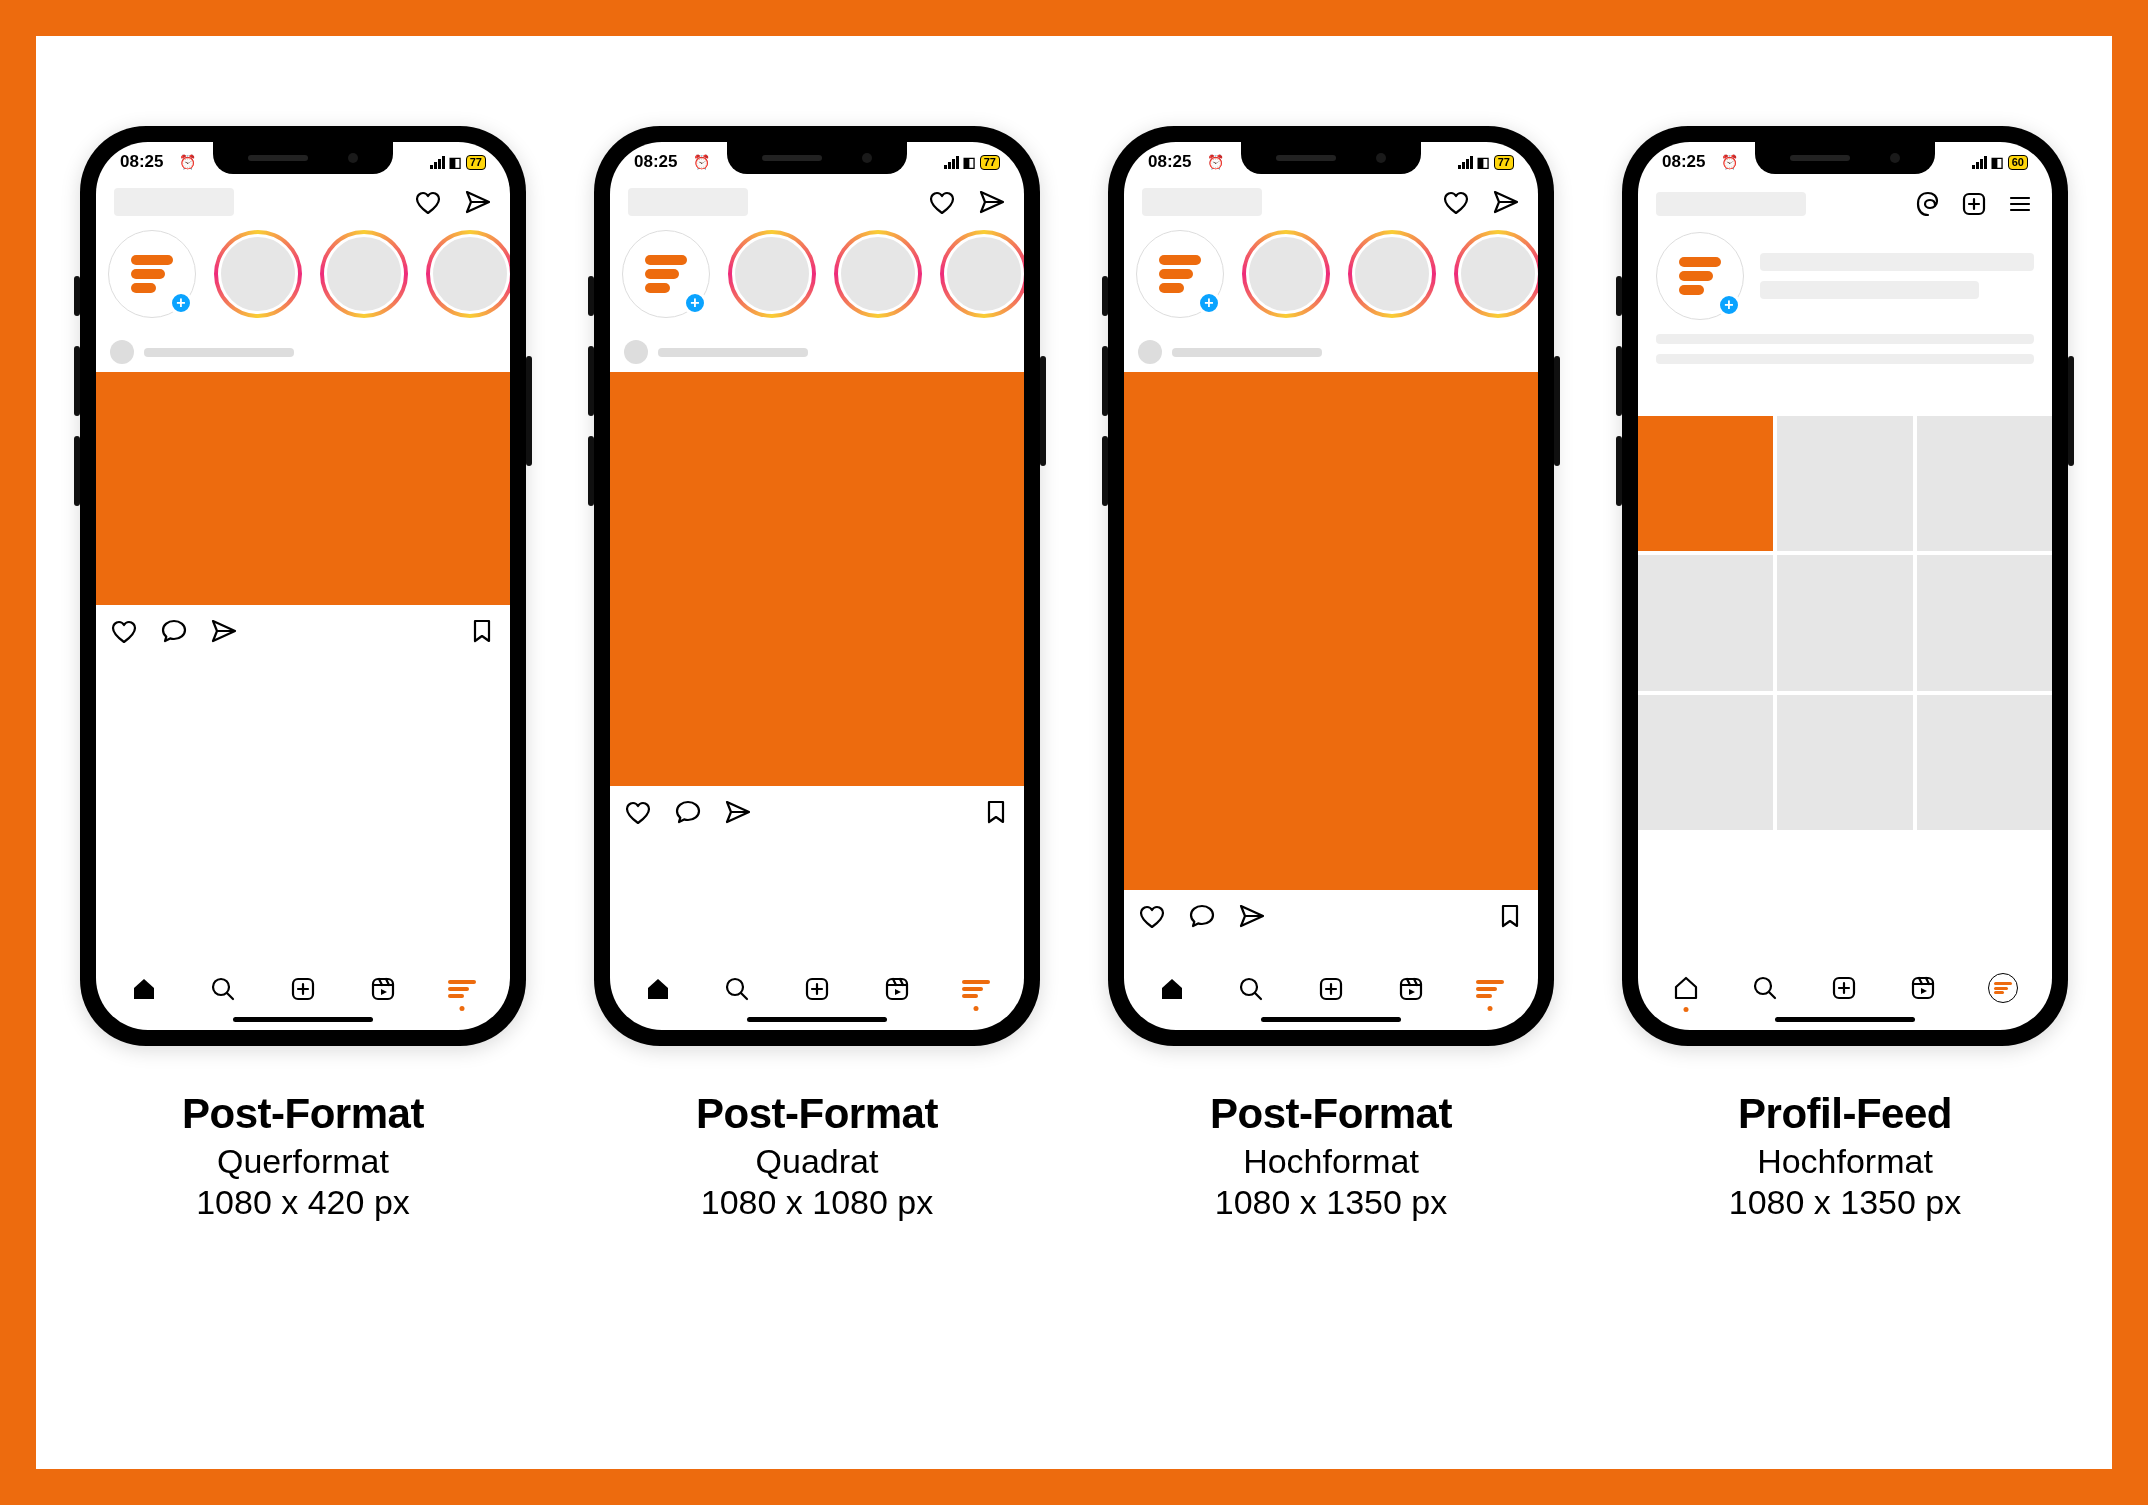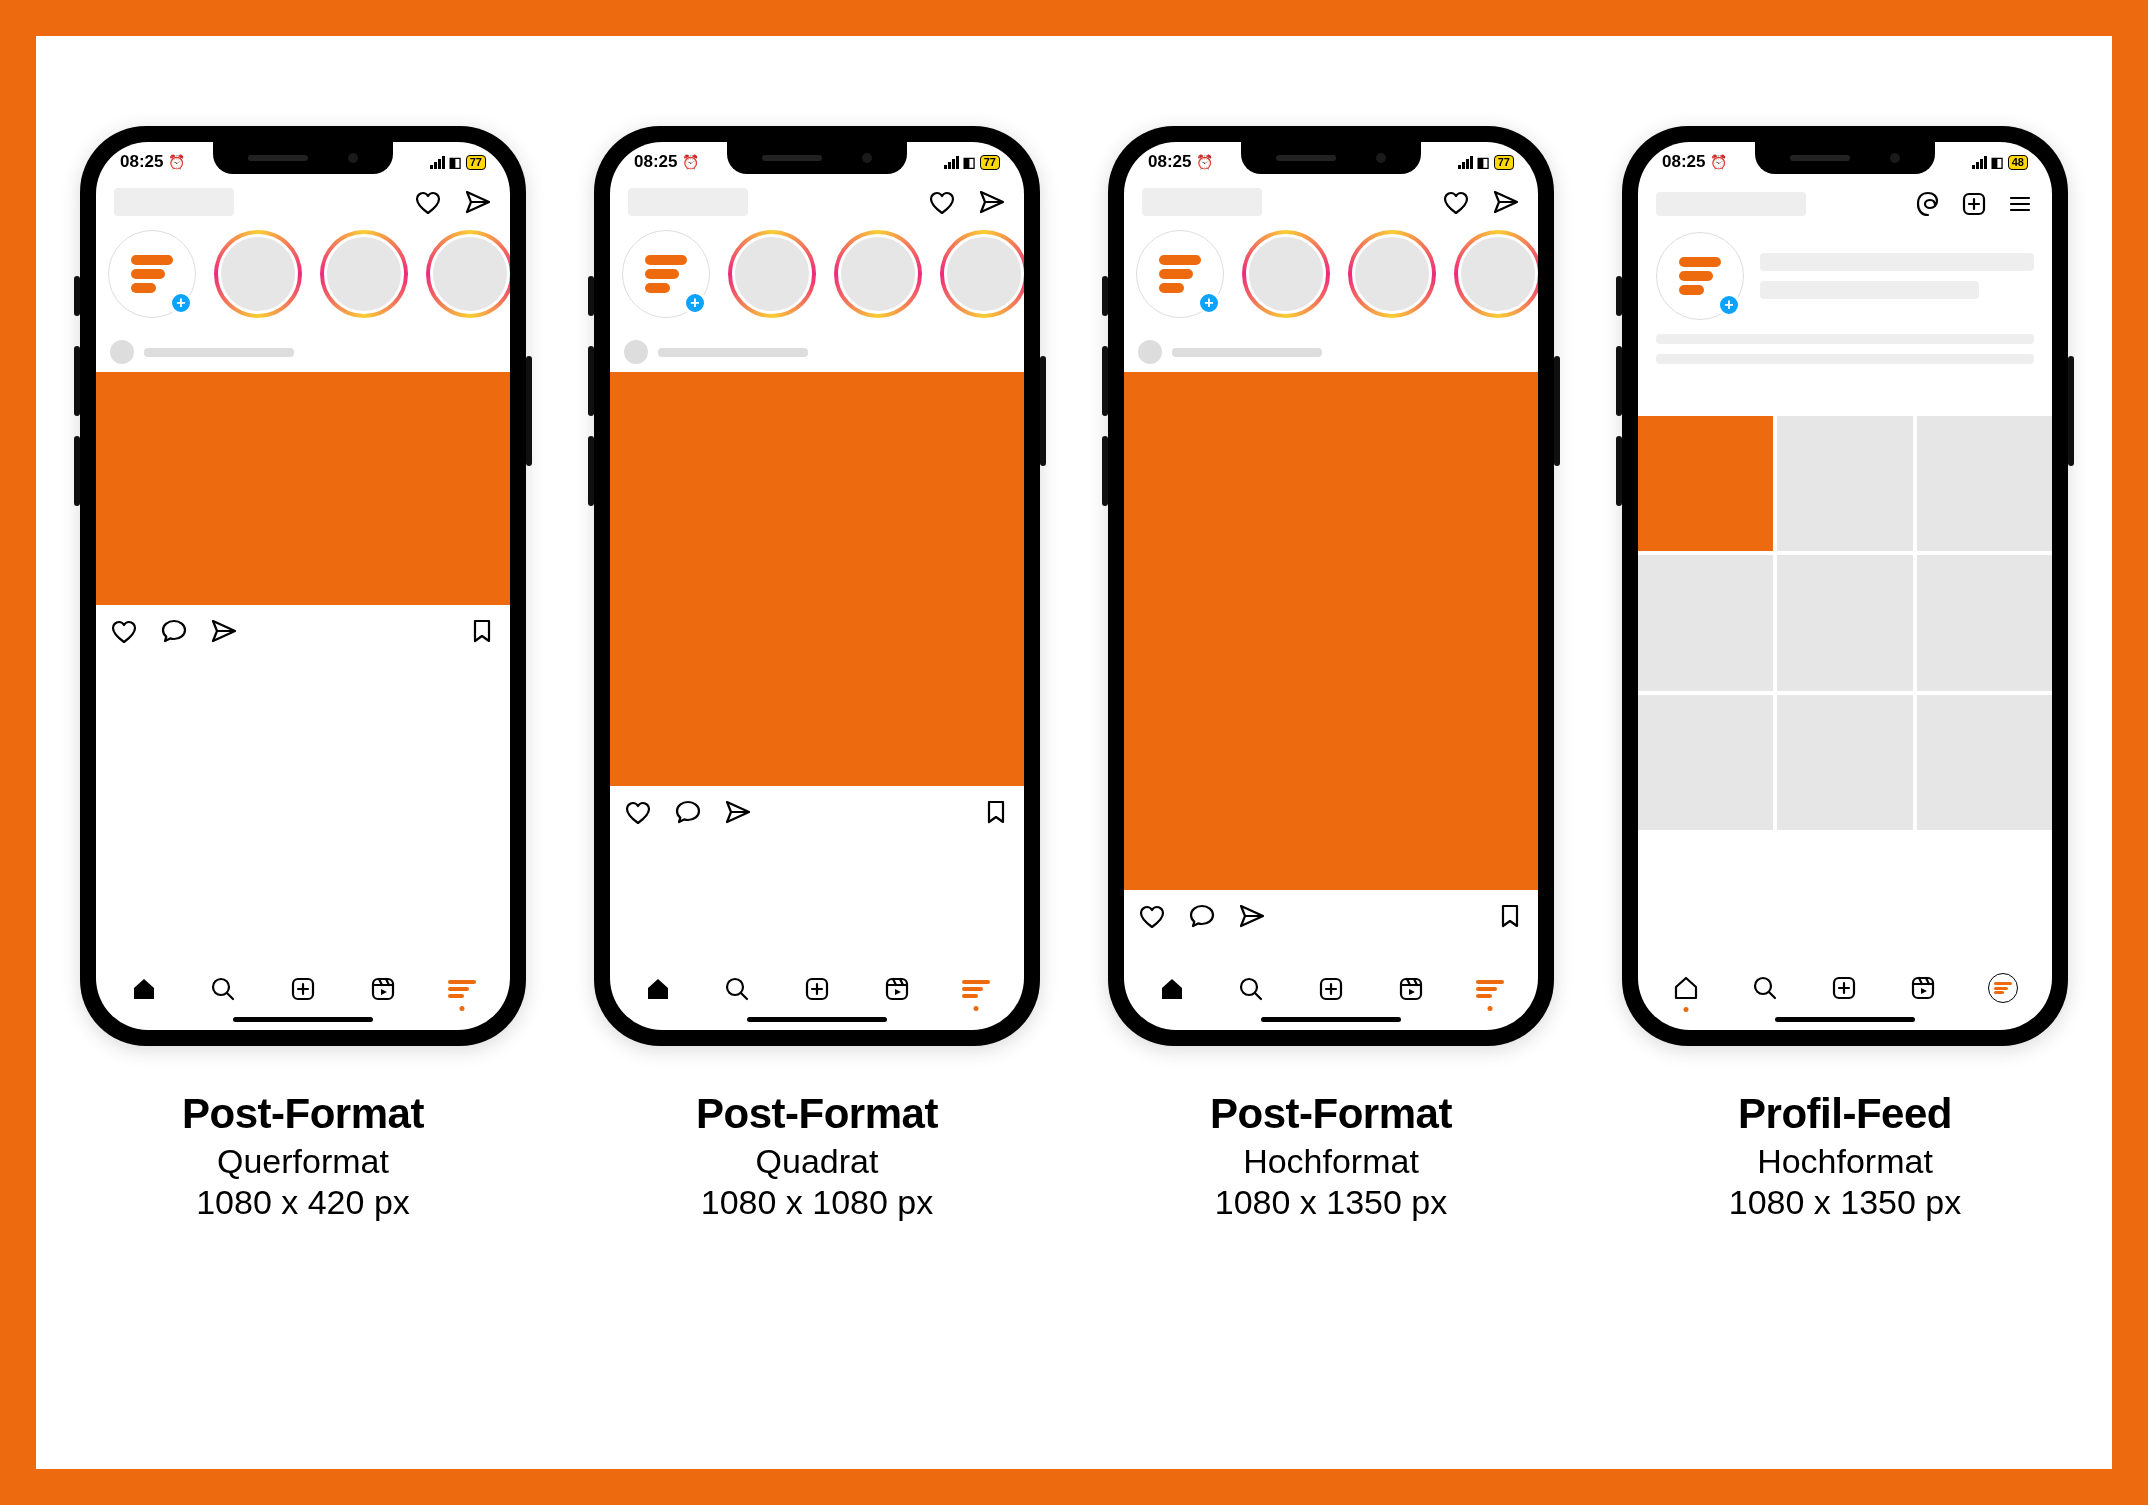--- a/index.html
+++ b/index.html
@@ -72,21 +72,21 @@
     height: 40px;
     display: flex;
     justify-content: space-between;
     align-items: center;
     padding: 0 24px;
     font-size: 17px;
     font-weight: 600;
     position: relative;
     z-index: 5;
   }
-  .status-left { display:flex; align-items:center; gap:5px; }
+  .status-left { display:flex; align-items:center; gap:16px; }
   .status-right { display:flex; align-items:center; gap:4px; }
   .sig { display:inline-flex; align-items:flex-end; gap:1px; }
   .sig i { width:3px; background:#000; display:block; }
   .sig i:nth-child(1){height:4px}.sig i:nth-child(2){height:7px}.sig i:nth-child(3){height:10px}.sig i:nth-child(4){height:13px}
   .wifi { font-size:14px; }
   .batt {
     background: #ffd60a;
     border: 1px solid #000;
     border-radius: 4px;
     padding: 0 3px;
@@ -642,21 +642,21 @@
             <span class="alarm-glyph">⏰</span>
           </div>
           <div class="status-right">
             <span class="sig">
                 <i></i>
                 <i></i>
                 <i></i>
                 <i></i>
               </span>
             <span class="wifi">◧</span>
-            <span class="batt">48</span>
+            <span class="batt">60</span>
           </div>
         </div>
         <div class="profile-top">
           <div class="uname-ph"></div>
           <div class="icons">
             <svg class="icn" viewBox="0 0 28 28">
                 <use href="#i-threads"></use>
               </svg>
             <svg class="icn" viewBox="0 0 28 28">
                 <use href="#i-add"></use>

